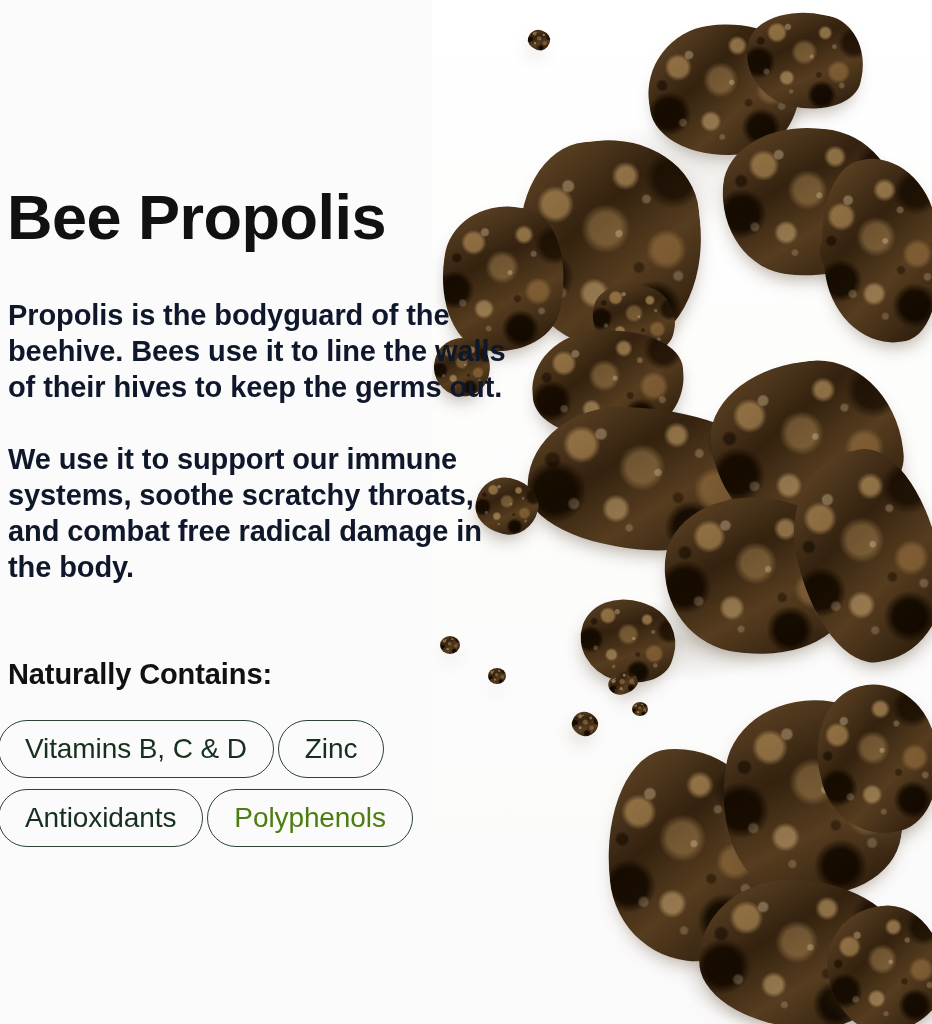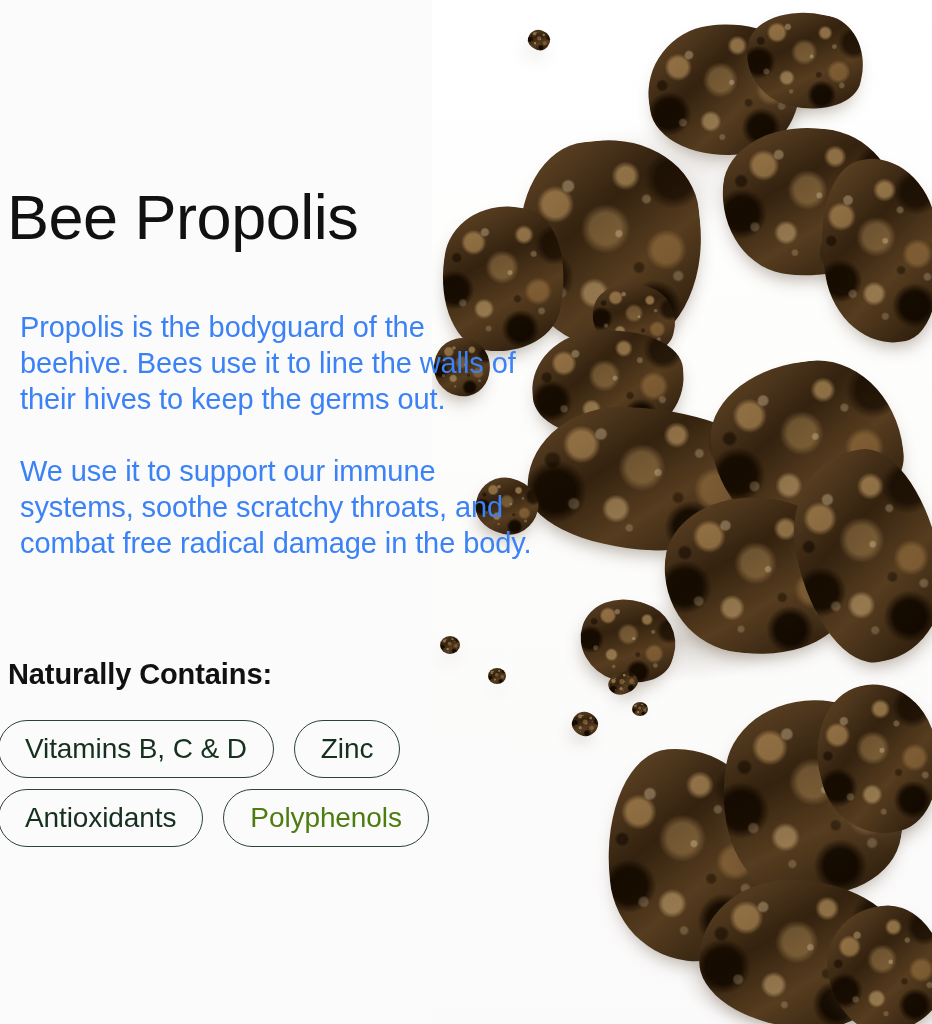--- a/index.html
+++ b/index.html
@@ -84,34 +84,34 @@
     padding: 0;
   }
 
   #title {
     position: absolute;
     left: 7px;
     top: 186px;
     margin: 0;
     font-size: 63px;
     line-height: 1;
-    font-weight: 400;
+    font-weight: 700;
     letter-spacing: -0.5px;
     color: #111111;
     white-space: nowrap;
   }
 
   .para {
     position: absolute;
     left: 8px;
-    margin: 12px;
+    margin: 0;
     font-size: 29px;
     line-height: 36px;
-    font-weight: 400;
-    color: #3b82f6;
+    font-weight: 700;
+    color: #0f172a;
     letter-spacing: -0.1px;
     width: 520px;
   }
   #para-1 { top: 297px; }
   #para-2 { top: 441px; }
 
   #contains-label {
     position: absolute;
     left: 8px;
     top: 656px;
@@ -126,21 +126,21 @@
   #pill-rows {
     position: absolute;
     left: 0;
     top: 720px;
     width: 700px;
   }
   .pill-row {
     display: flex;
     flex-direction: row;
     align-items: flex-start;
-    gap: 20px;
+    gap: 4px;
     margin-bottom: 11px;
     padding-left: 0;
   }
   .pill {
     display: inline-flex;
     align-items: center;
     justify-content: center;
     height: 58px;
     box-sizing: border-box;
     padding: 0 26px;

